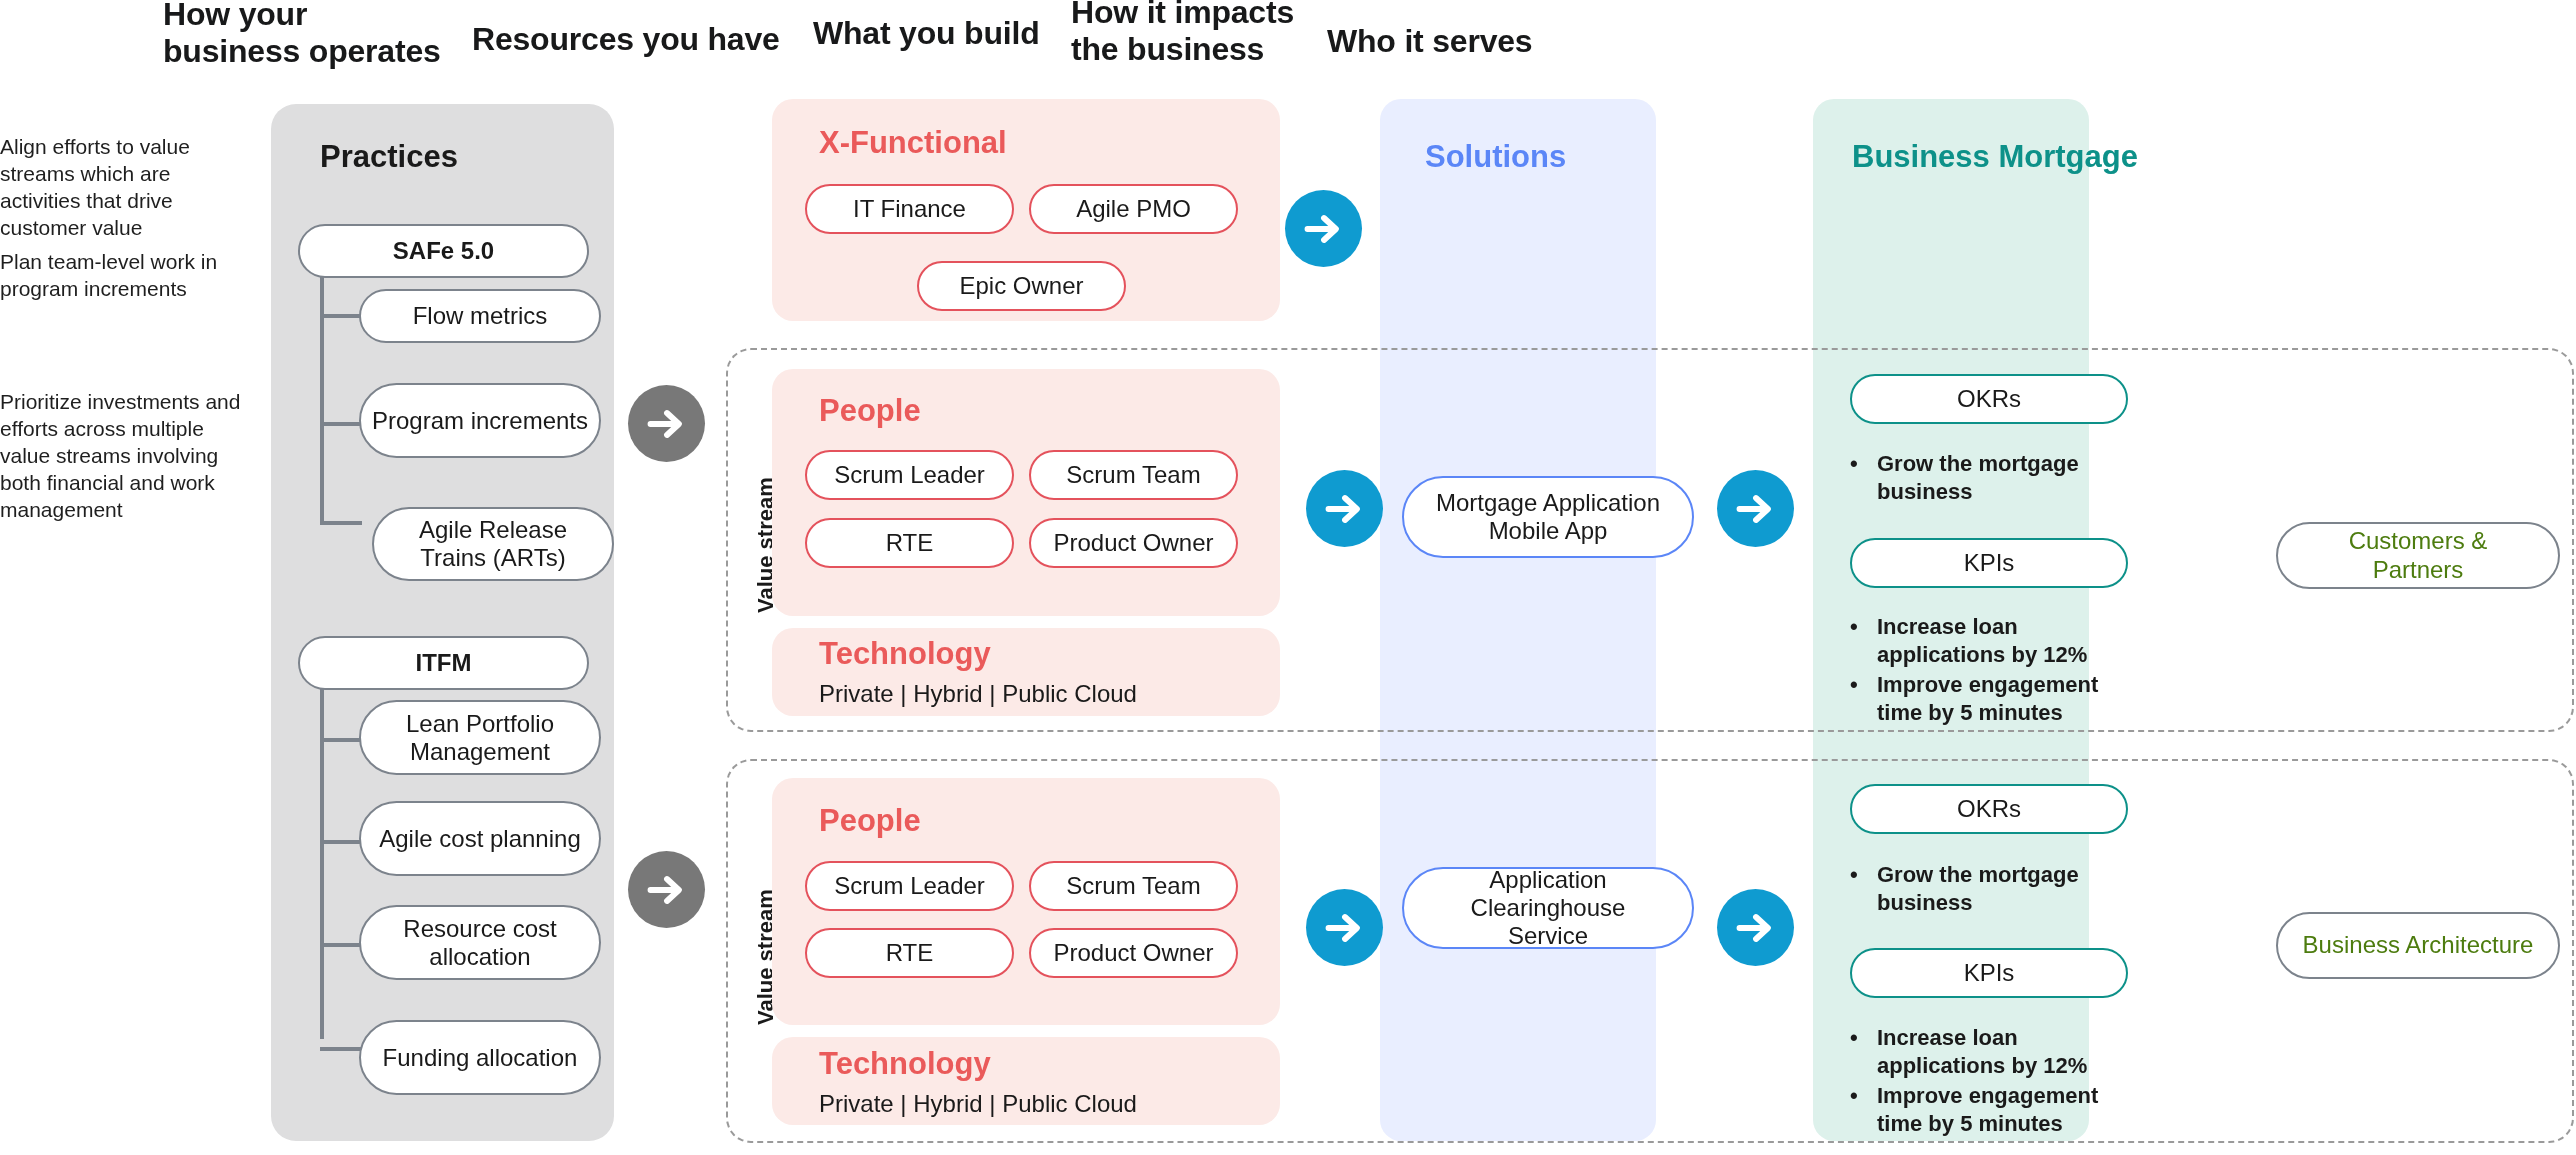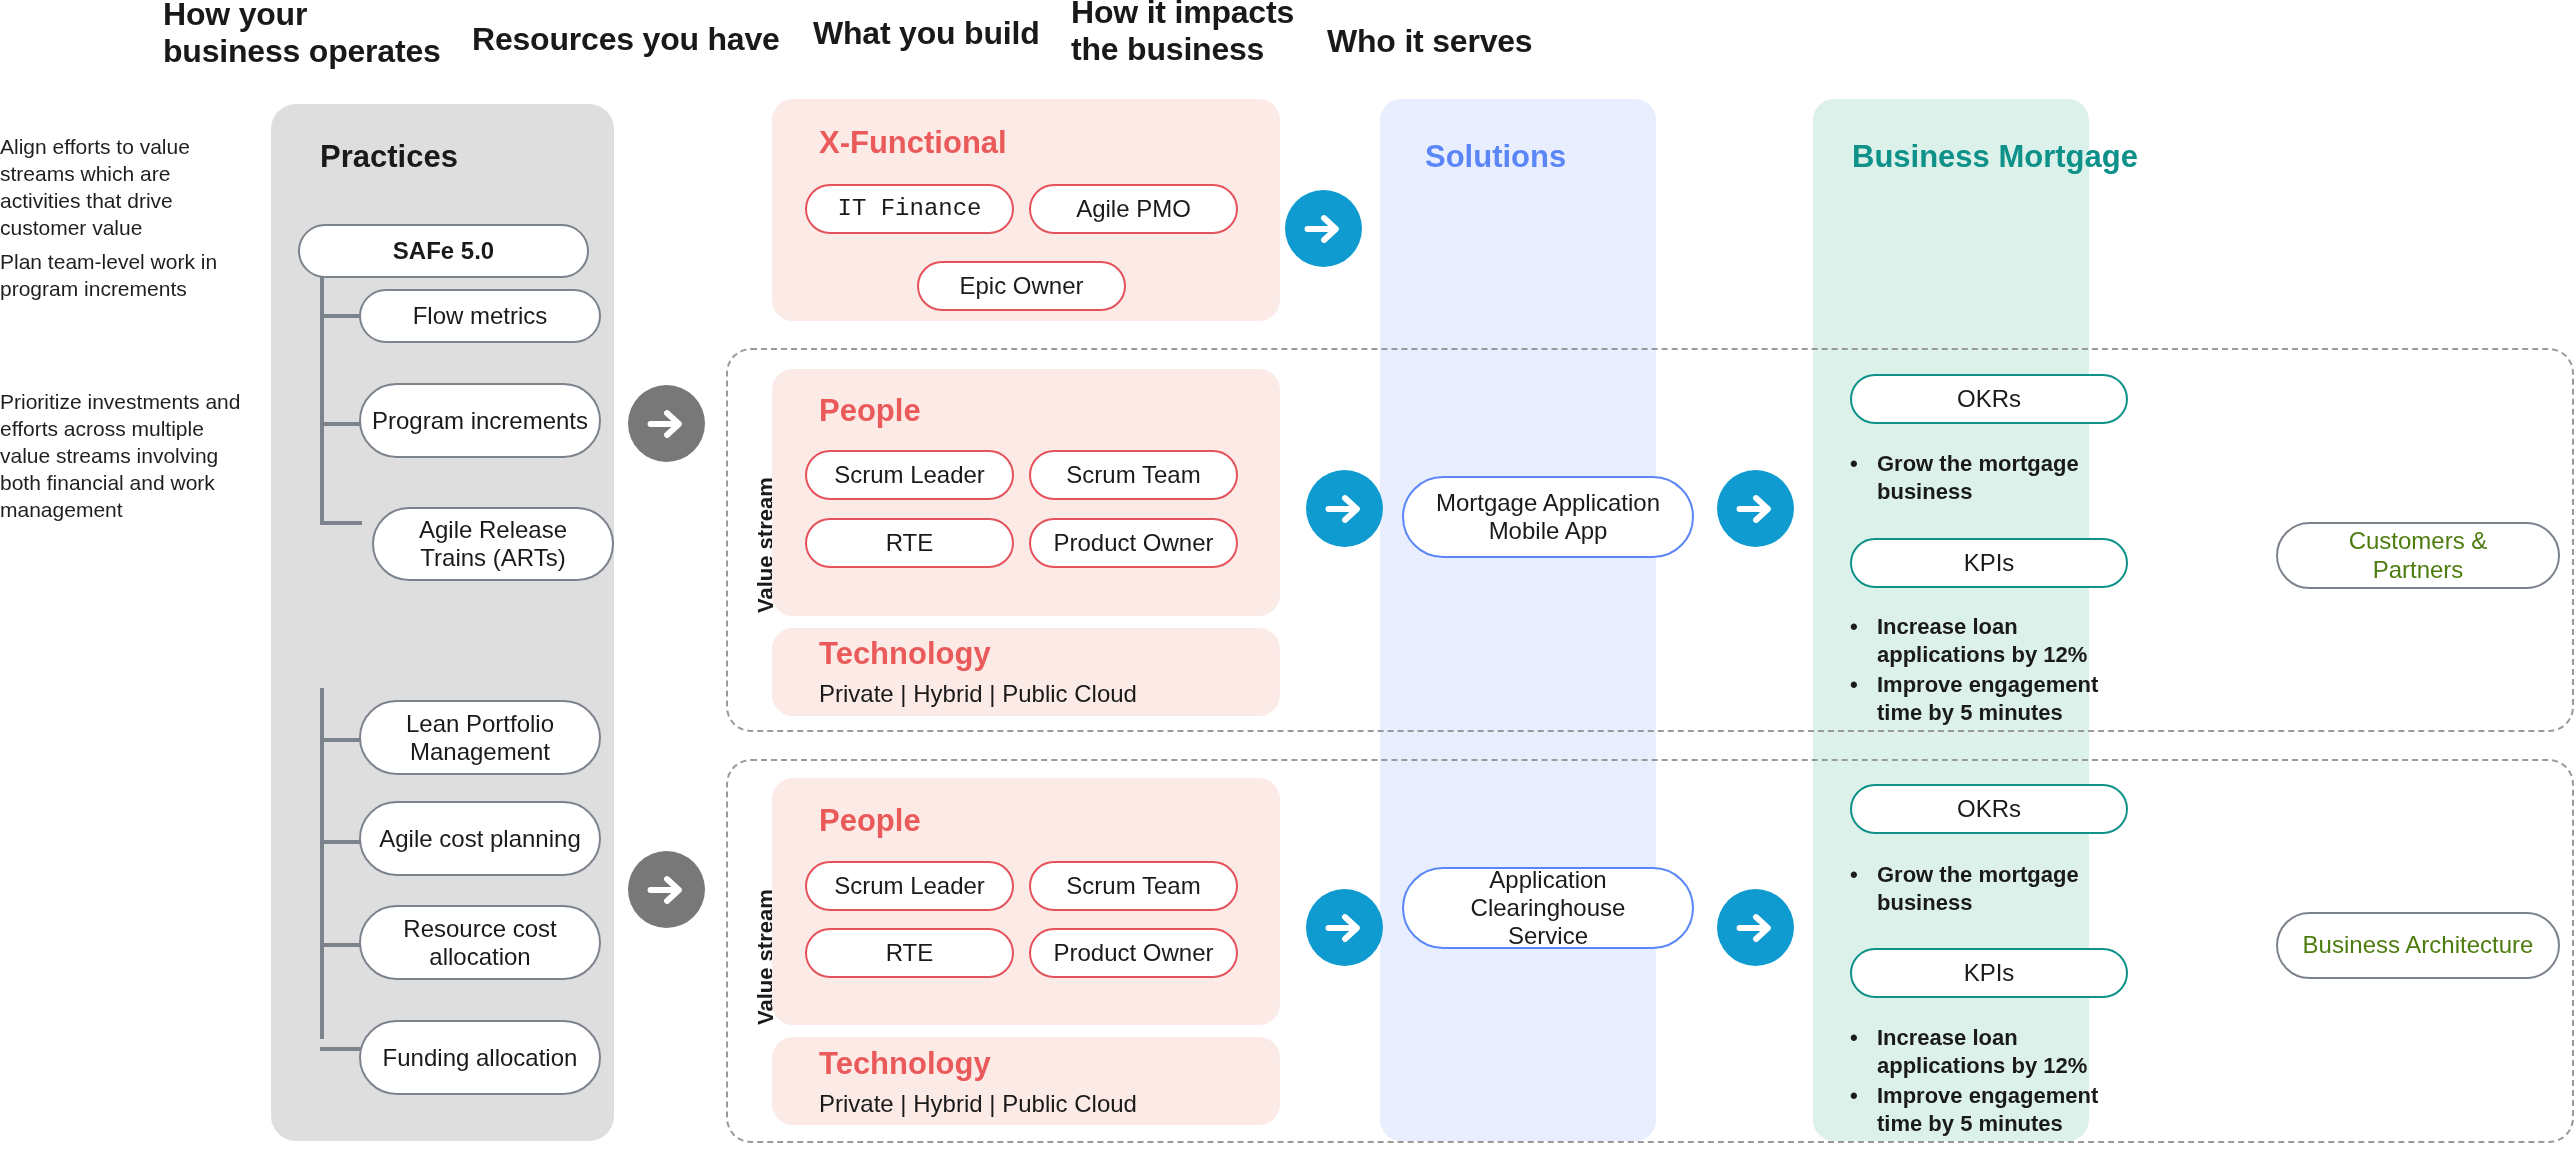--- a/index.html
+++ b/index.html
@@ -239,33 +239,34 @@
 
   <div class="pill root" style="left:298px; top:224px; width:291px; height:54px;">SAFe 5.0</div>
   <div class="tree-line" style="left:320px; top:276px; width:3.8px; height:247px;"></div>
   <div class="tree-line" style="left:320px; top:314px; width:42px; height:3.8px;"></div>
   <div class="pill" style="left:359px; top:289px; width:242px; height:54px;">Flow metrics</div>
   <div class="tree-line" style="left:320px; top:422px; width:42px; height:3.8px;"></div>
   <div class="pill" style="left:359px; top:383px; width:242px; height:75px;">Program increments</div>
   <div class="tree-line" style="left:320px; top:521px; width:42px; height:3.8px;"></div>
   <div class="pill" style="left:372px; top:483px; width:242px; height:74px;margin-top:24px;">Agile Release Trains (ARTs)</div>
 
+  <div class="pill root" style="left:298px; top:636px; width:291px; height:54px;">ITFM</div>
   <div class="tree-line" style="left:320px; top:688px; width:3.8px; height:351px;"></div>
   <div class="tree-line" style="left:320px; top:738px; width:42px; height:3.8px;"></div>
   <div class="pill" style="left:359px; top:700px; width:242px; height:75px;">Lean Portfolio Management</div>
   <div class="tree-line" style="left:320px; top:840px; width:42px; height:3.8px;"></div>
   <div class="pill" style="left:359px; top:801px; width:242px; height:75px;">Agile cost planning</div>
   <div class="tree-line" style="left:320px; top:943px; width:42px; height:3.8px;"></div>
   <div class="pill" style="left:359px; top:905px; width:242px; height:75px;">Resource cost allocation</div>
   <div class="tree-line" style="left:320px; top:1047px; width:42px; height:3.8px;"></div>
   <div class="pill" style="left:359px; top:1020px; width:242px; height:75px;">Funding allocation</div>
 
   <div class="xfunc-panel"></div>
   <div class="panel-title-red" style="left:819px; top:125px;">X-Functional</div>
-  <div class="pill-red" style="left:805px; top:184px; width:209px; height:50px;font-family:Liberation Mono, monospace;">IT Finance</div>
+  <div class="pill-red" style="left:805px; top:184px; width:209px; height:50px;">IT Finance</div>
   <div class="pill-red" style="left:1029px; top:184px; width:209px; height:50px;">Agile PMO</div>
   <div class="pill-red" style="left:917px; top:261px; width:209px; height:50px;">Epic Owner</div>
 
   <div class="arrow" style="left:628px; top:385px; width:77px; height:77px; background:#787878;">
     <svg width="44" height="44" viewBox="0 0 24 24">
       <path d="M3 12 H17 M12 6 L18.5 12 L12 18" stroke="#ffffff" stroke-width="3.2" fill="none" stroke-linecap="round" stroke-linejoin="round"></path>
     </svg>
   </div>
   <div class="arrow" style="left:628px; top:851px; width:77px; height:77px; background:#787878;">
     <svg width="44" height="44" viewBox="0 0 24 24">

